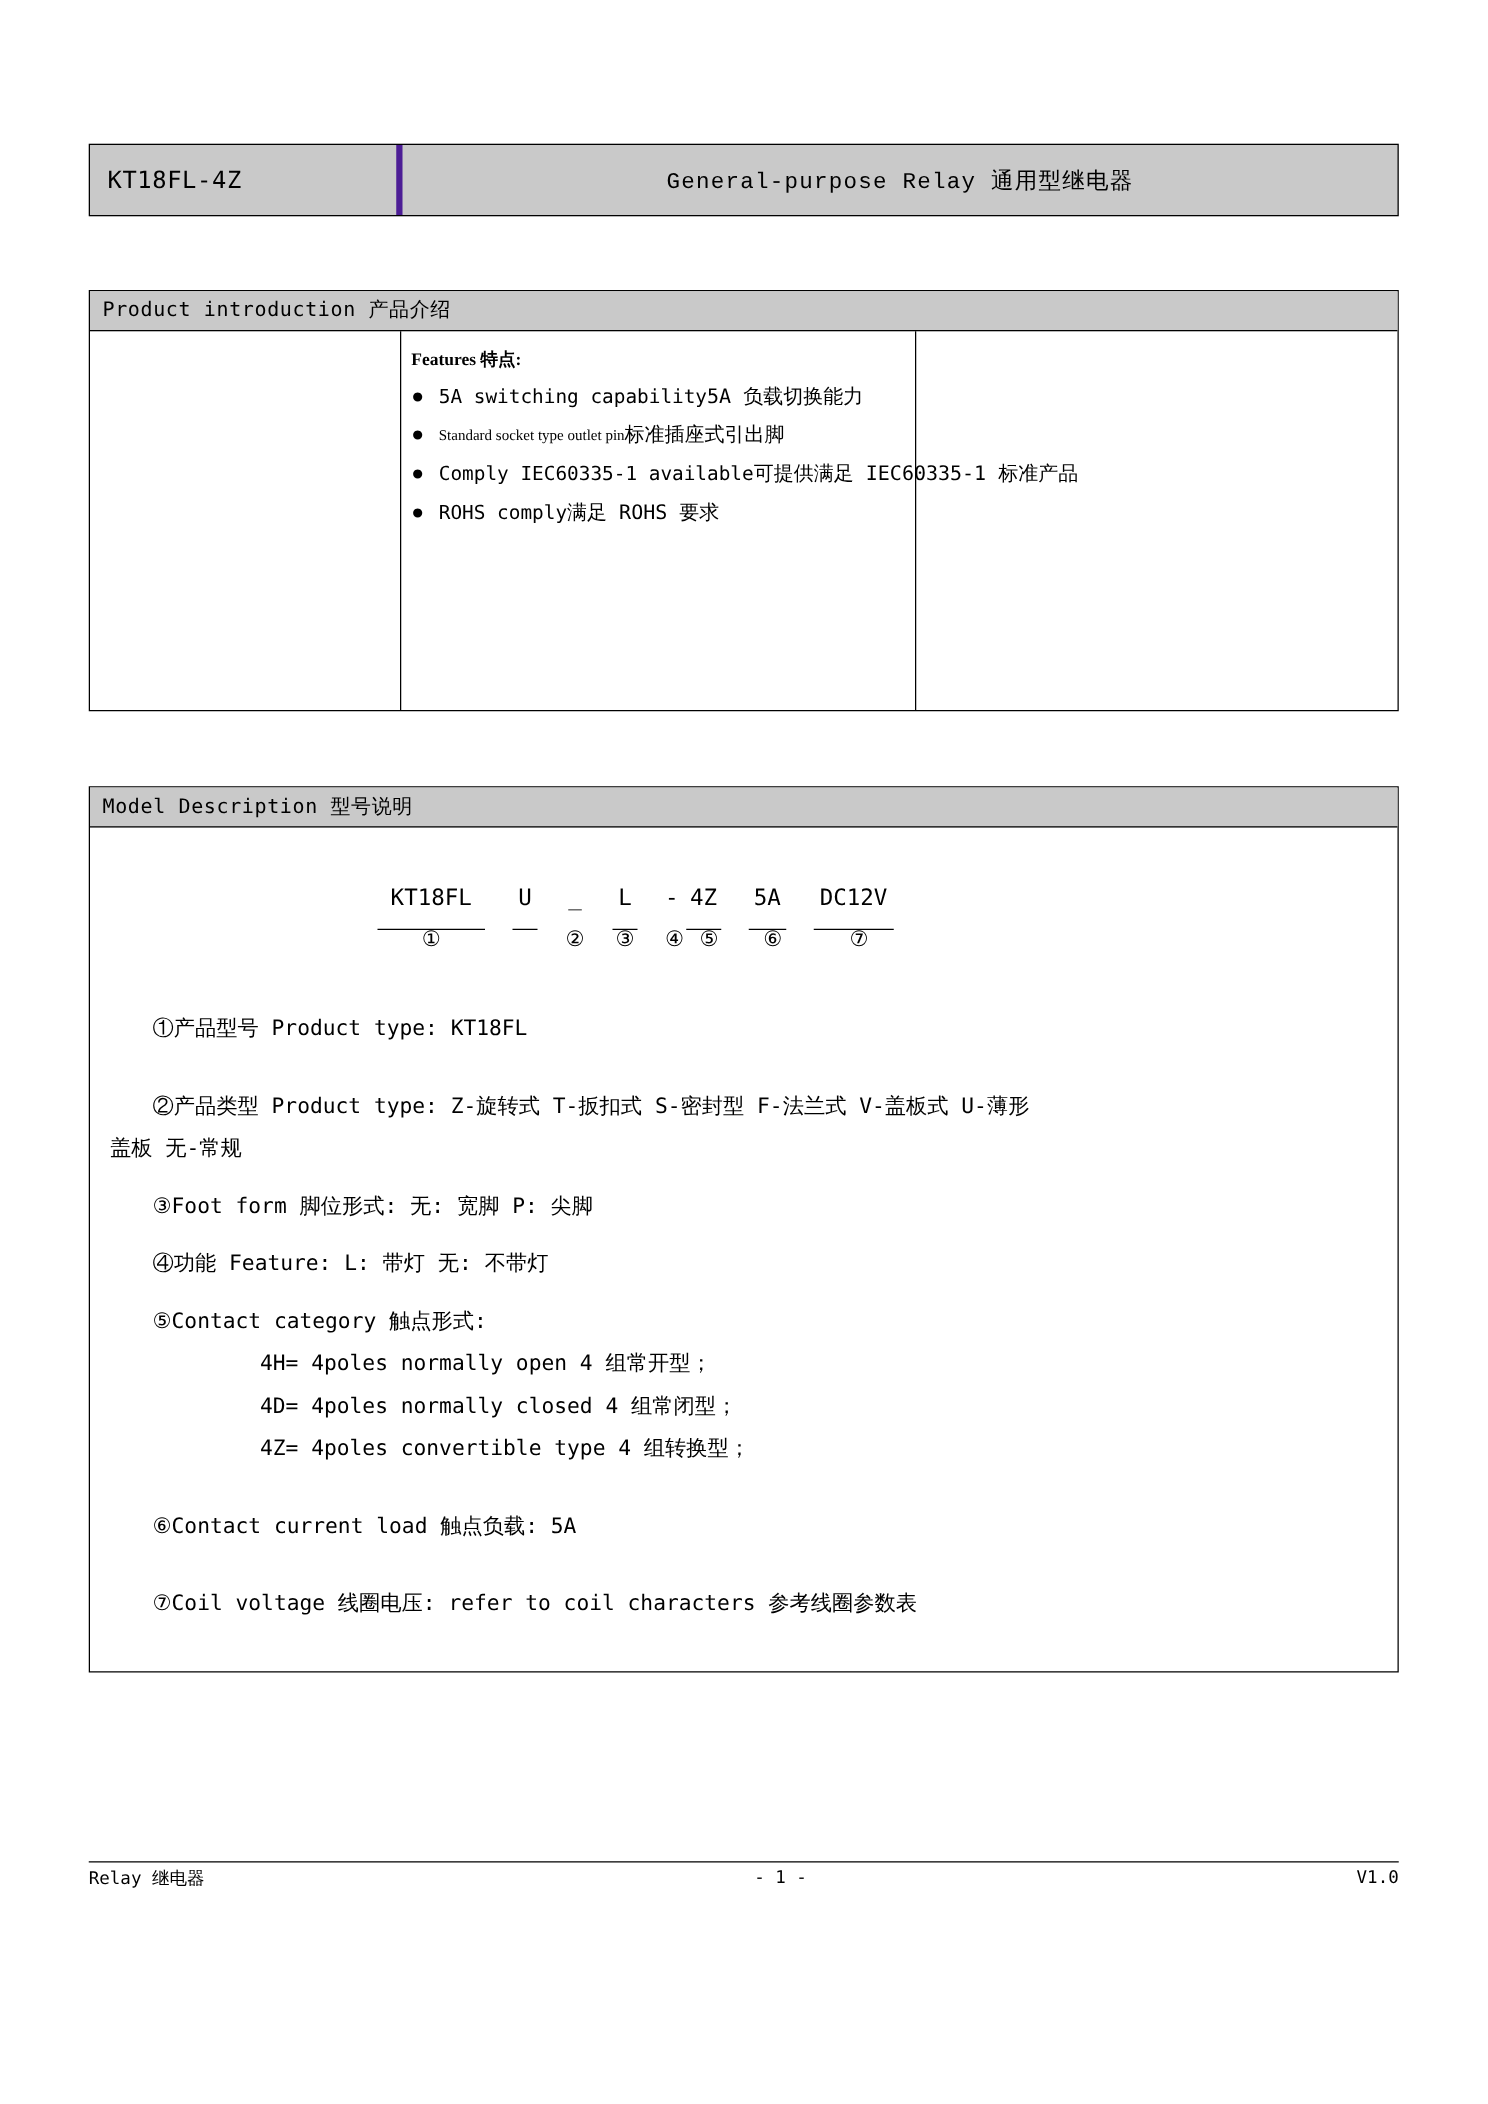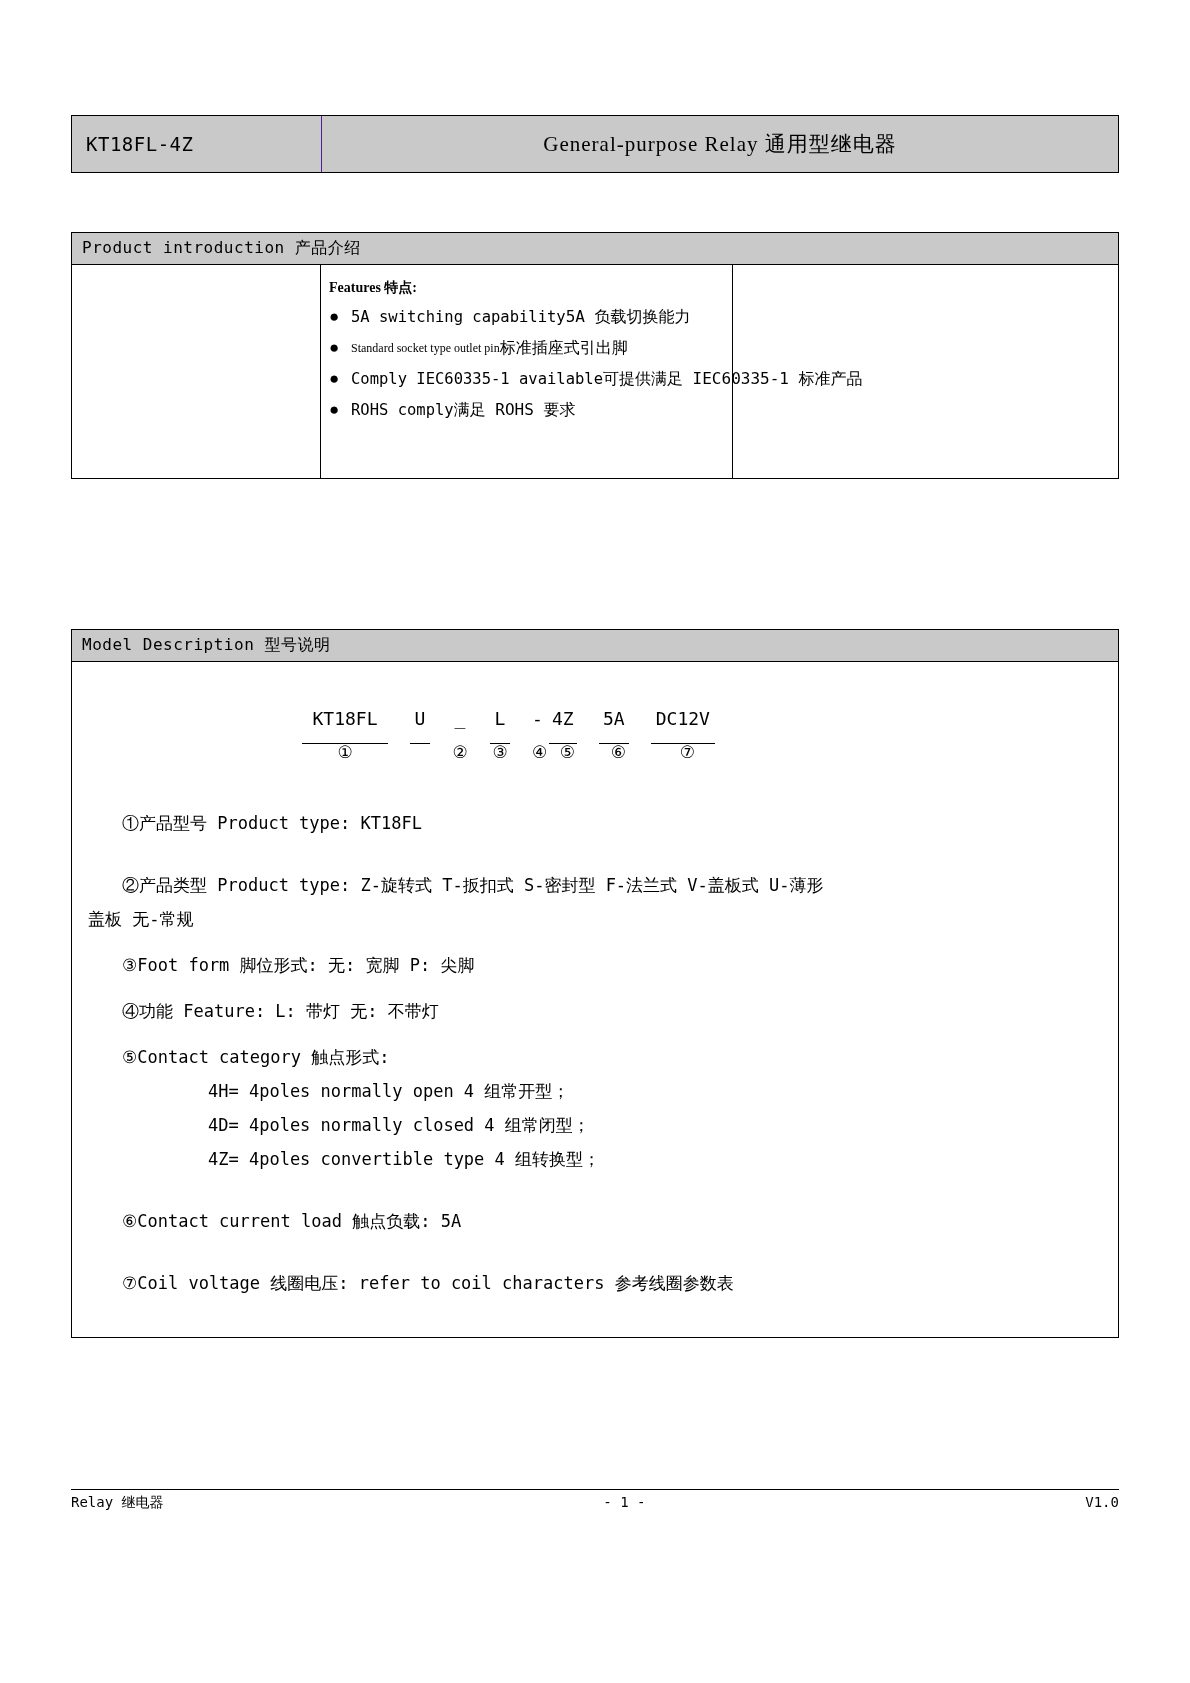--- a/index.html
+++ b/index.html
@@ -30,36 +30,36 @@
     width: 1048px;
     height: 58px;
     border: 1px solid #000;
     box-sizing: border-box;
     background: #c9c9c9;
     display: flex;
     align-items: stretch;
   }
   .title-model {
     width: 250px;
-    border-right: 1px solid #4c1d95;
+    border-right: 5px solid #4c1d95;
     box-sizing: border-box;
     display: flex;
     align-items: center;
     padding-left: 14px;
     font-family: "DejaVu Sans Mono", monospace;
     font-size: 19px;
     letter-spacing: 0.5px;
   }
   .title-main {
     flex: 1;
     display: flex;
     align-items: center;
     justify-content: center;
-    font-family: Liberation Serif, serif;
-    font-size: 21px;
+    font-family: Liberation Mono, monospace;
+    font-size: 18px;
     letter-spacing: 1px;
   }
 
   
   .section {
     position: absolute;
     border: 1px solid #000;
     box-sizing: border-box;
   }
   .section-head {
@@ -73,21 +73,21 @@
     font-family: "DejaVu Sans Mono", monospace;
     font-size: 16px;
     letter-spacing: 0.5px;
   }
 
   
   #product-intro {
     left: 71px;
     top: 232px;
     width: 1048px;
-    height: 247px;
+    height: 337px;
   }
   .intro-body {
     display: flex;
     height: calc(100% - 32px);
   }
   .intro-col-left {
     width: 249px;
     border-right: 1px solid #000;
     box-sizing: border-box;
   }

